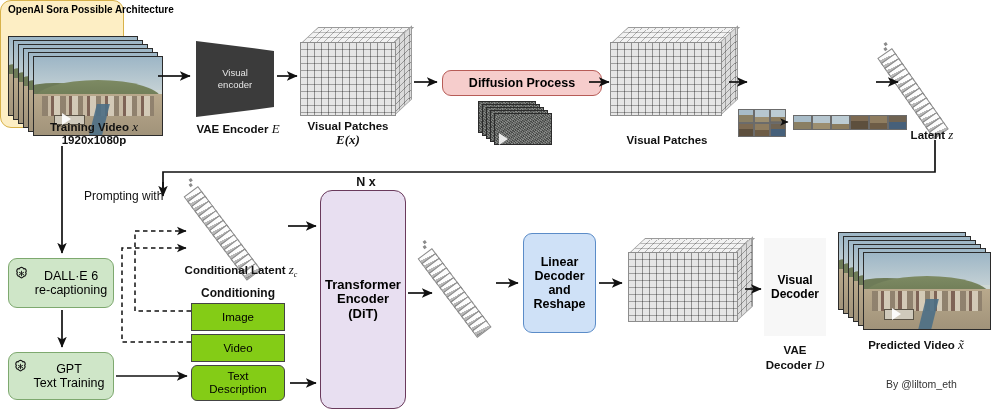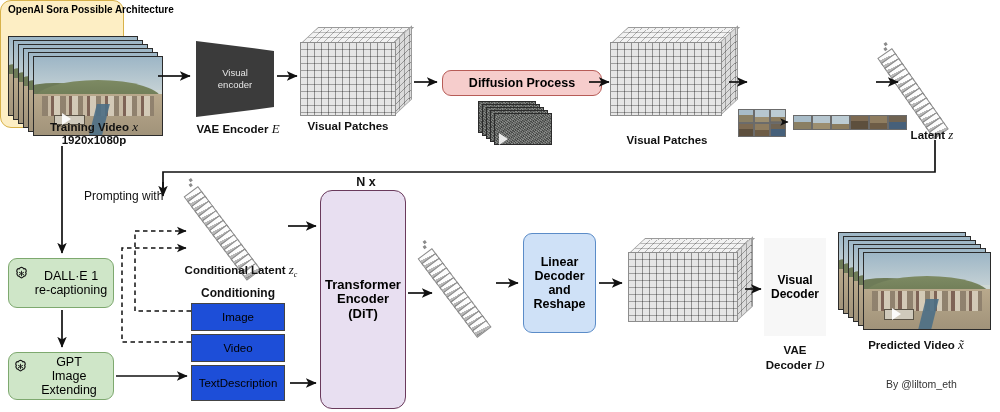--- a/index.html
+++ b/index.html
@@ -72,21 +72,21 @@
   .strip .dot{position:absolute;width:3px;height:3px;background:#8a8a8a;}
 
   
   .box{position:absolute;box-sizing:border-box;display:flex;align-items:center;
        justify-content:center;text-align:center;font-weight:bold;line-height:1.12;}
   .pink{background:#f6cdcc;border:1.4px solid #b75c57;border-radius:9px;font-size:12.5px;color:#000;}
   .purple{background:#e8dff1;border:1.4px solid #6a3a5c;border-radius:12px;font-size:13px;}
   .blue{background:#cfe1f7;border:1.4px solid #5b8cc8;border-radius:9px;font-size:12.5px;}
   .green{background:#cfe6c8;border:1.2px solid #7ea96f;border-radius:9px;font-size:12.5px;font-weight:normal;}
   .yellowbox{background:#fdeec4;border:1.3px solid #d8b24a;border-radius:11px;}
-  .whitebox{background:#1d4ed8;border:1.4px solid #444;font-size:11.5px;font-weight:normal;}
+  .whitebox{background:#84cc16;border:1.4px solid #444;font-size:11.5px;font-weight:normal;}
 
   .trapL{position:absolute;background:#3b3b3b;color:#e6e6e6;font-size:9.5px;
     display:flex;align-items:center;justify-content:center;text-align:center;line-height:1.25;
     clip-path:polygon(0% 0%,100% 13%,100% 87%,0% 100%);}
   .trapR{position:absolute;background:#f7f7f7;border:0;color:#000;font-size:12px;font-weight:bold;
     display:flex;align-items:center;justify-content:center;text-align:center;line-height:1.2;}
 
   
   svg.ov{position:absolute;left:0;top:0;width:1000px;height:412px;pointer-events:none;}
 
@@ -180,20 +180,23 @@
     <span>VAE Encoder</span>
     <span class="it">E</span>
   </div>
 
   <div class="cube" style="left:300px;top:42px;">
     <div class="face top" style="left:0;top:-15px;width:94px;height:15px;"></div>
     <div class="face side" style="left:94px;top:0;width:16px;height:72px;"></div>
     <div class="face front" style="left:0;top:0;width:94px;height:72px;"></div>
   </div>
   <div class="lbl" style="left:286px;top:120px;width:124px;">Visual Patches</div>
+  <div class="lbl" style="left:286px;top:133px;width:124px;">
+    <span class="itb">E(x)</span>
+  </div>
 
   <div class="box pink" style="left:442px;top:70px;width:160px;height:26px;">Diffusion Process</div>
 
   <div class="vstack" style="left:478px;top:101px;">
     <div class="nframe" style="left:0;top:0;width:56px;height:30px;"></div>
     <div class="nframe" style="left:4px;top:3px;width:56px;height:30px;"></div>
     <div class="nframe" style="left:8px;top:6px;width:56px;height:30px;"></div>
     <div class="nframe" style="left:12px;top:9px;width:56px;height:30px;"></div>
     <div class="nframe" style="left:16px;top:12px;width:56px;height:30px;">
       <div class="play" style="left:8%;top:62%;border-left-color:rgba(255,255,255,.85);"></div>
@@ -251,31 +254,31 @@
     </div>
   </div>
   <div class="lbl" style="left:884px;top:128px;width:96px;">
     <span>Latent</span>
     <span class="it">z</span>
   </div>
 
   <div class="lbl reg" style="left:84px;top:190px;width:148px;font-size:12px;text-align:left;">Prompting with</div>
 
   <div class="box green" style="left:8px;top:258px;width:106px;height:50px;flex-direction:column;padding-left:20px;">
-    <div>DALL·E 1</div>
+    <div>DALL·E 6</div>
     <div>re-captioning</div>
   </div>
   <svg class="oai" style="left:13px;top:265px;" viewBox="0 0 24 24">
     <path fill="none" stroke="#1a1a1a" stroke-width="1.7" d="M12 3.2a3.1 3.1 0 0 0-2.9 2.1 3.1 3.1 0 0 0-3.4 1.5 3.1 3.1 0 0 0 .4 3.6 3.1 3.1 0 0 0 0 3.6 3.1 3.1 0 0 0 3 2.1 3.1 3.1 0 0 0 5.8 0 3.1 3.1 0 0 0 3-2.1 3.1 3.1 0 0 0 0-3.6 3.1 3.1 0 0 0 .4-3.6 3.1 3.1 0 0 0-3.4-1.5A3.1 3.1 0 0 0 12 3.2z"></path>
     <path fill="none" stroke="#1a1a1a" stroke-width="1.3" d="M12 8.2v7.6M8.6 10.2l6.8 3.6M15.4 10.2l-6.8 3.6"></path>
   </svg>
 
   <div class="box green" style="left:8px;top:352px;width:106px;height:48px;flex-direction:column;padding-left:16px;">
     <div>GPT</div>
-    <div>Image Extending</div>
+    <div>Text Training</div>
   </div>
   <svg class="oai" style="left:12px;top:358px;" viewBox="0 0 24 24">
     <path fill="none" stroke="#1a1a1a" stroke-width="1.7" d="M12 3.2a3.1 3.1 0 0 0-2.9 2.1 3.1 3.1 0 0 0-3.4 1.5 3.1 3.1 0 0 0 .4 3.6 3.1 3.1 0 0 0 0 3.6 3.1 3.1 0 0 0 3 2.1 3.1 3.1 0 0 0 5.8 0 3.1 3.1 0 0 0 3-2.1 3.1 3.1 0 0 0 0-3.6 3.1 3.1 0 0 0 .4-3.6 3.1 3.1 0 0 0-3.4-1.5A3.1 3.1 0 0 0 12 3.2z"></path>
     <path fill="none" stroke="#1a1a1a" stroke-width="1.3" d="M12 8.2v7.6M8.6 10.2l6.8 3.6M15.4 10.2l-6.8 3.6"></path>
   </svg>
 
   <div class="abs" style="left:185px;top:172px;width:90px;height:110px;">
     <div class="strip" style="left:13px;top:14px;transform:rotate(53deg);">
       <div class="seg" style="left:0px;"></div>
         <div class="seg" style="left:6px;"></div>
@@ -302,21 +305,21 @@
   </div>
   <div class="lbl" style="left:158px;top:263px;width:166px;">
     <span>Conditional Latent</span>
     <span class="it">z</span><span class="it sub">c</span>
   </div>
 
   <div class="yellowbox" style="left:177px;top:281px;width:122px;height:126px;"></div>
   <div class="lbl" style="left:177px;top:287px;width:122px;font-size:12px;">Conditioning</div>
   <div class="box whitebox" style="left:191px;top:303px;width:94px;height:28px;">Image</div>
   <div class="box whitebox" style="left:191px;top:334px;width:94px;height:28px;">Video</div>
-  <div class="box whitebox" style="left:191px;top:365px;width:94px;height:36px;flex-direction:row;">
+  <div class="box whitebox" style="left:191px;top:365px;width:94px;height:36px;flex-direction:column;border-radius:6px;">
     <div>Text</div>
     <div>Description</div>
   </div>
 
   <div class="lbl" style="left:318px;top:176px;width:96px;font-size:12.5px;">N x</div>
   <div class="box purple" style="left:320px;top:190px;width:86px;height:219px;flex-direction:column;">
     <div>Transformer</div>
     <div>Encoder</div>
     <div>(DiT)</div>
   </div>

